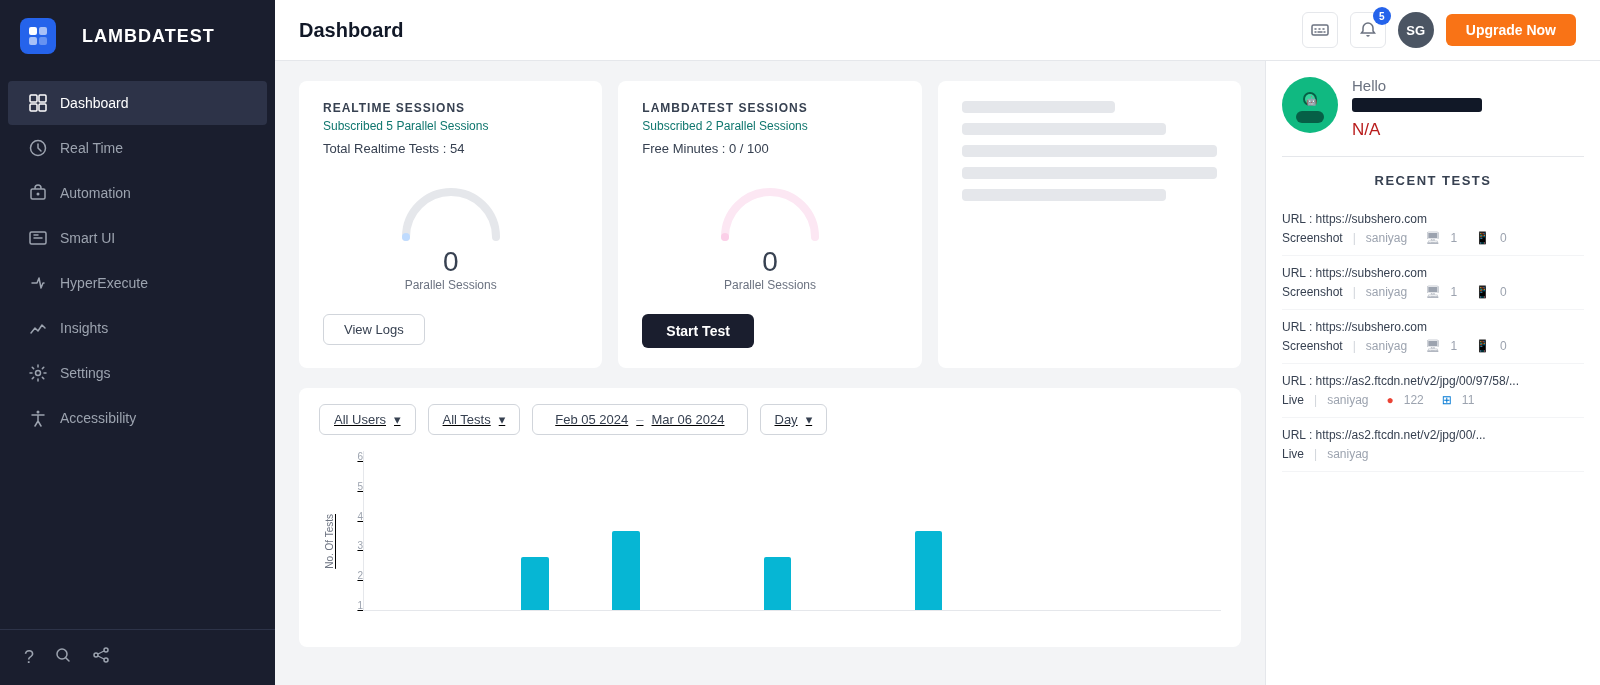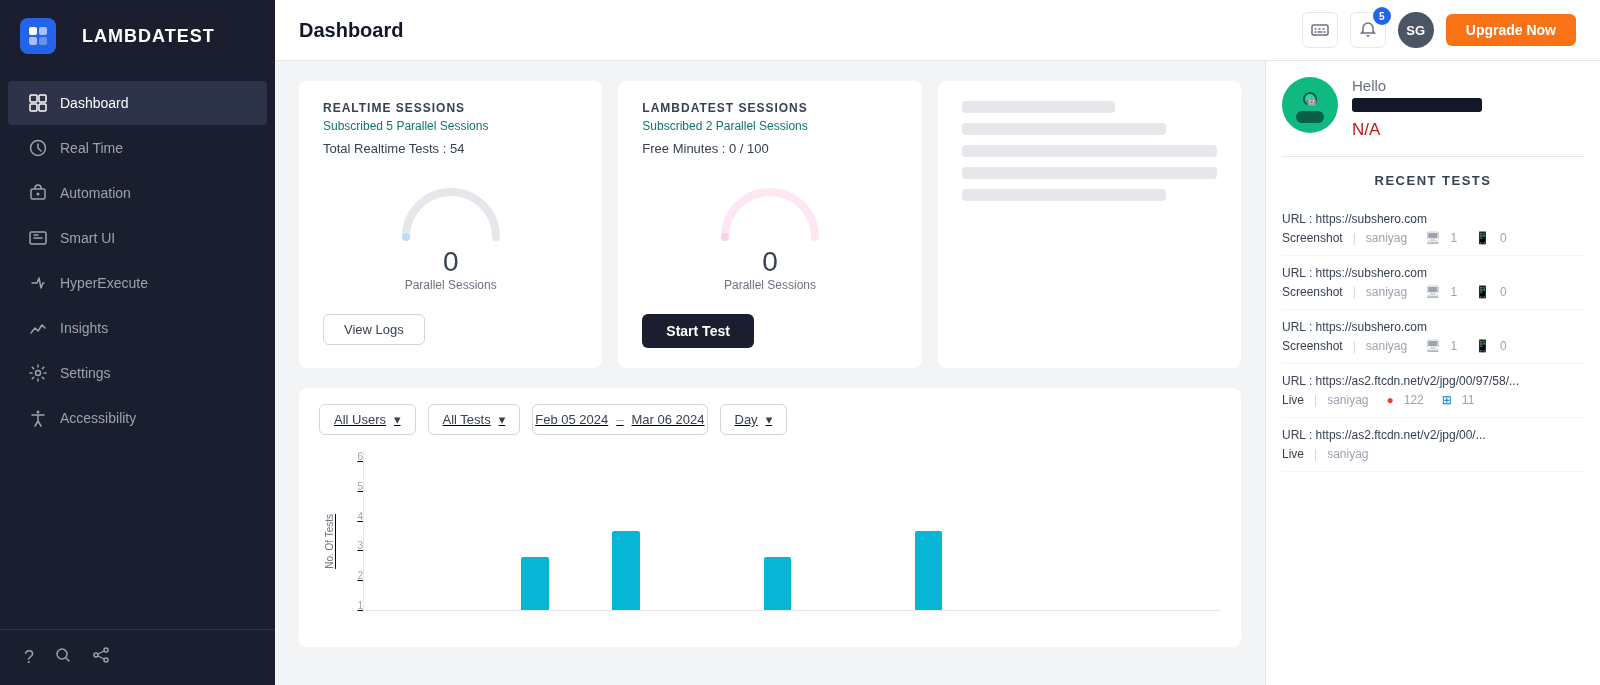--- a/index.html
+++ b/index.html
@@ -223,21 +223,21 @@
       color: #374151;
       background: white;
       cursor: pointer;
     }
     .date-range {
       display: flex;
       align-items: center;
       gap: 8px;
       border: 1px solid #d1d5db;
       border-radius: 6px;
-      padding: 7px 2px;
+      padding: 7px 22px;
       font-size: 13px;
       color: #374151;
       background: white;
     }
     .date-sep { color: #9ca3af; }
 
     
     .right-panel {
       width: 335px;
       background: white;

